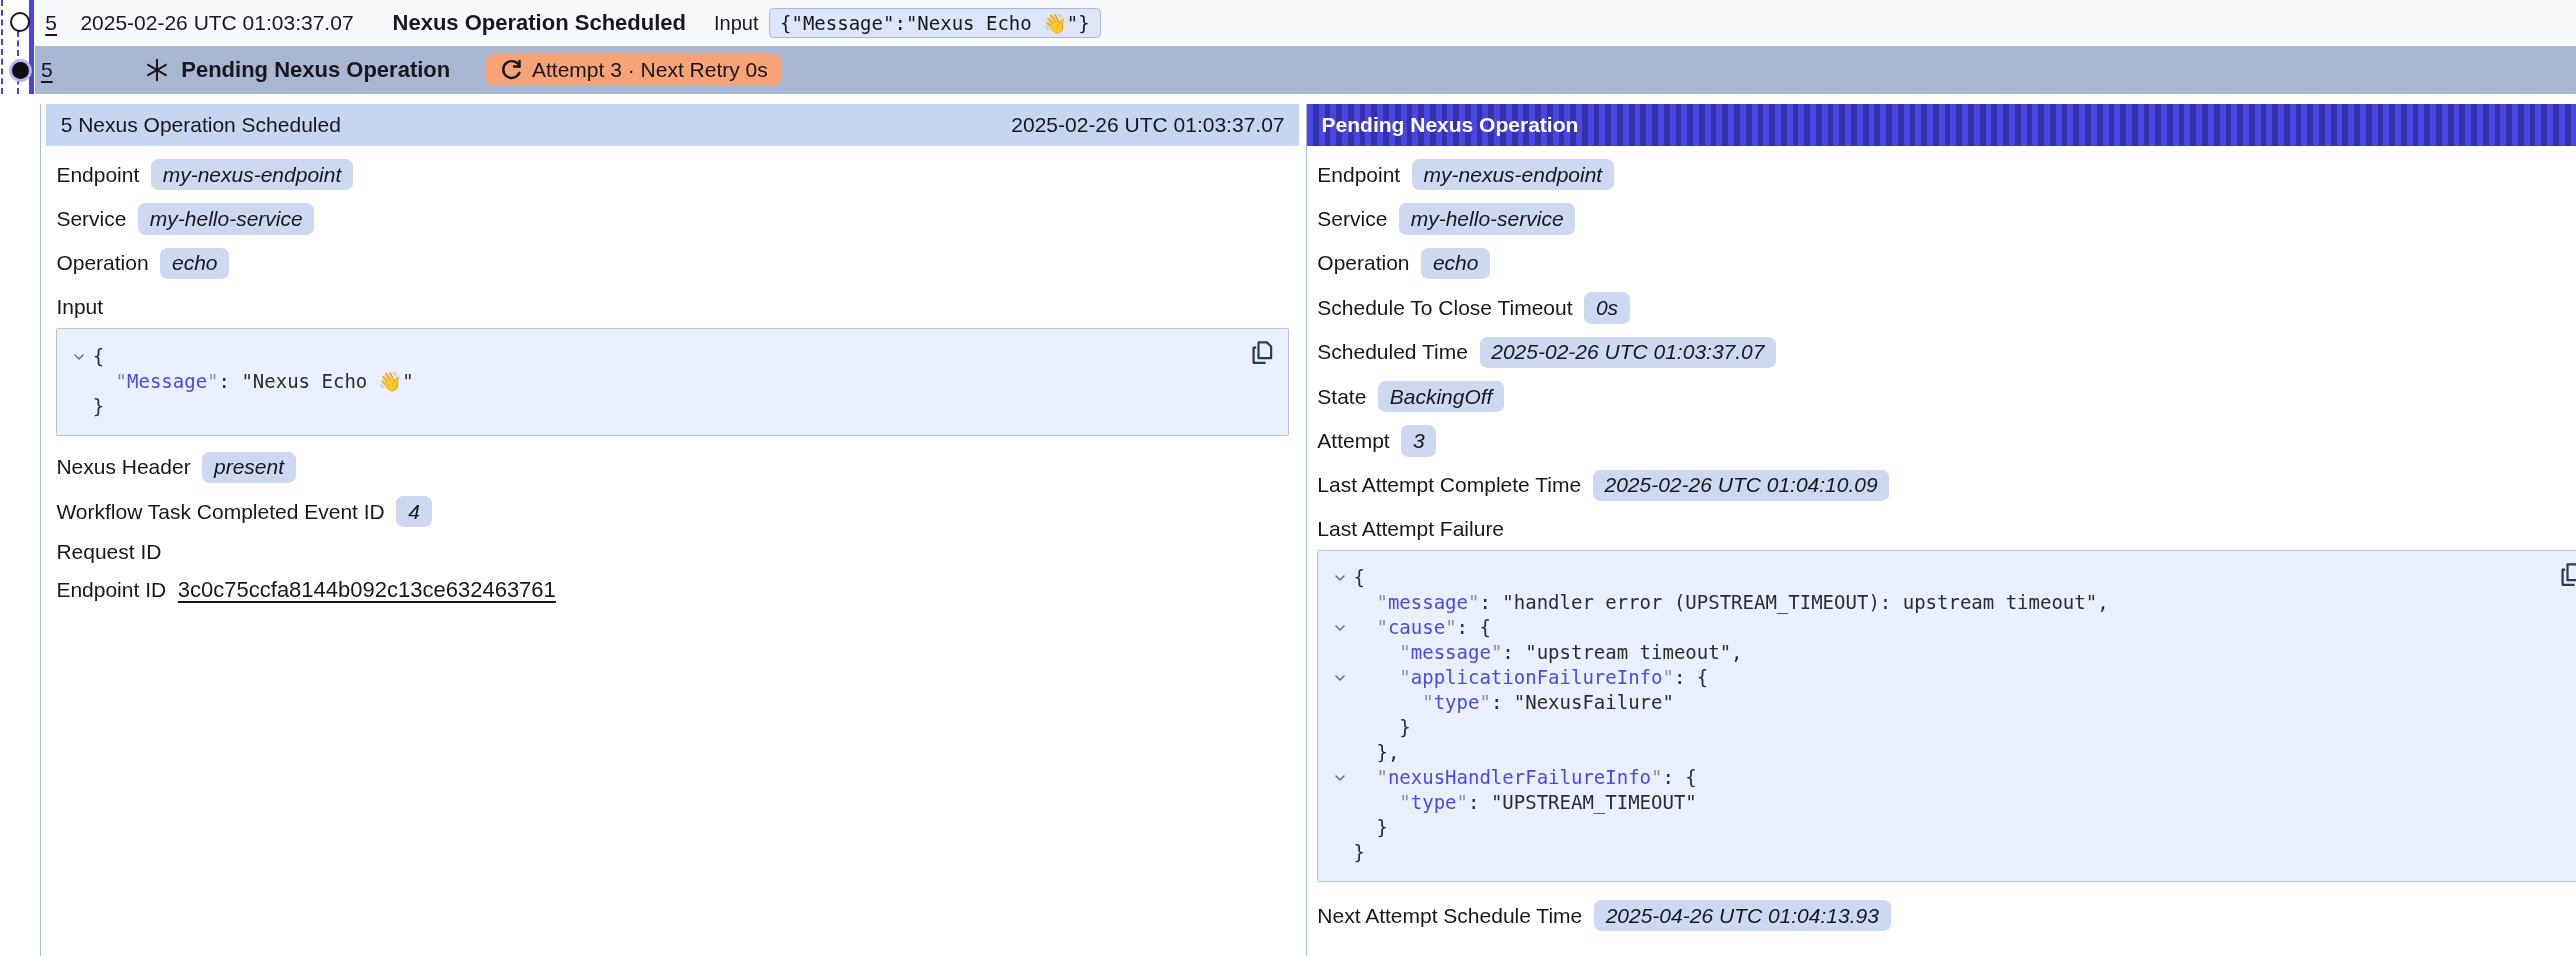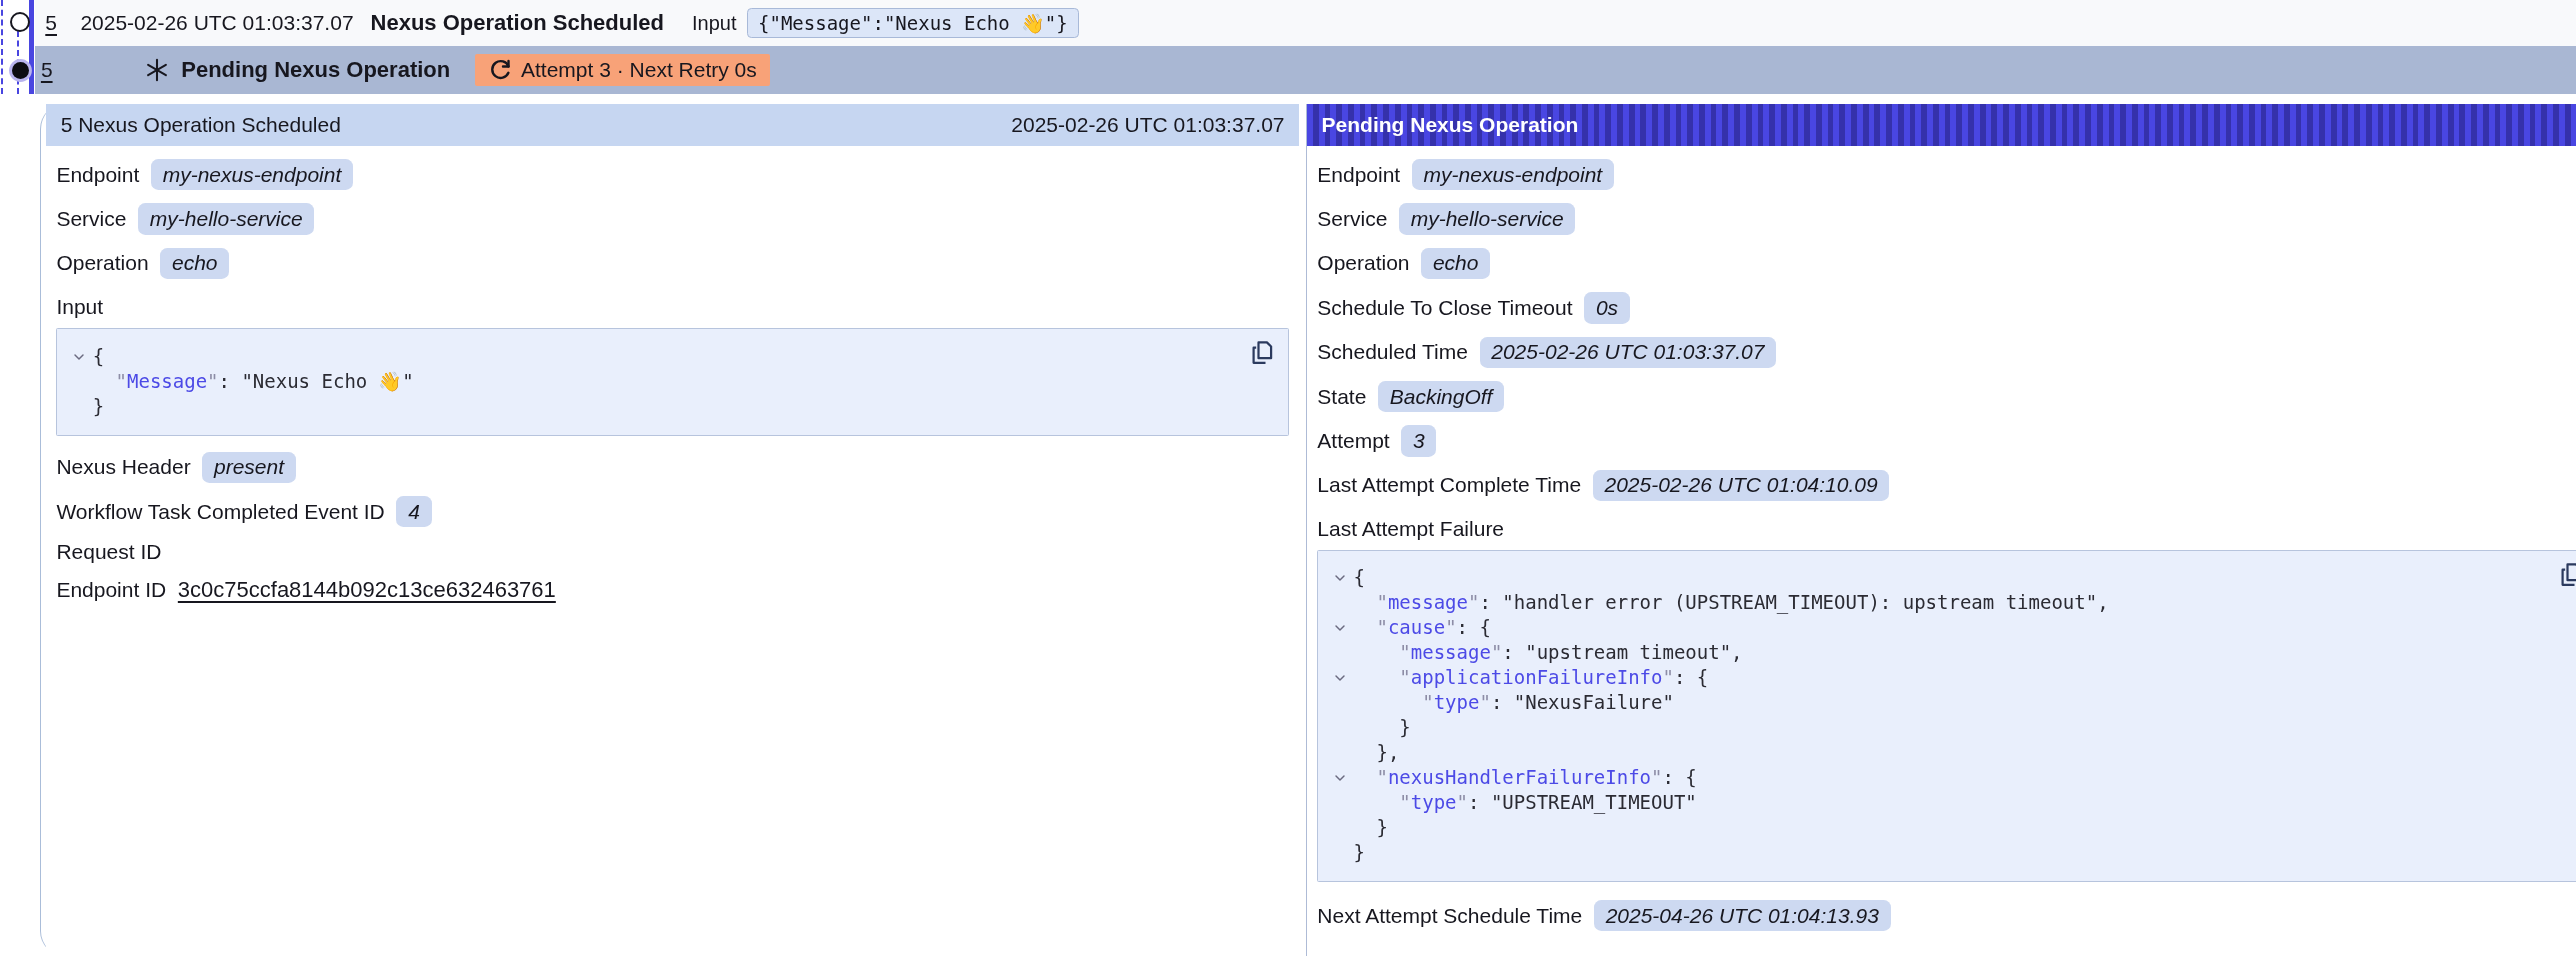--- a/index.html
+++ b/index.html
@@ -19,34 +19,34 @@
     border-radius:50%; background:#0d0d12; box-shadow:0 0 0 2.9px #b9b4ee; z-index:2; }
 
   
   .hrow { position:absolute; left:35px; right:0; display:flex; align-items:center; }
   .hrow-1 { top:0; height:46px; background:#f8f9fb; }
   .hrow-2 { top:46px; height:48px; background:#a9b7d3; }
   .evt-id { font-size:21px; font-weight:500; color:#17171f; text-decoration:underline;
     text-underline-offset:4.4px; text-decoration-thickness:1.5px; cursor:pointer; }
   .hrow-1 .evt-id { margin-left:10.3px; }
   .hrow-time { margin-left:23.4px; font-size:21px; color:#17171f; }
-  .hrow-title { margin-left:17px; font-size:22px; font-weight:700; }
+  .hrow-title { margin-left:39px; font-size:22px; font-weight:700; }
   .hrow-input-label { margin-left:28px; font-size:20px; color:#17171f; }
   .input-chip { margin-left:10.3px; font-family:"DejaVu Sans Mono","Liberation Mono",monospace;
     font-size:19px; background:#dce6f8; border:1.5px solid #a8b9d8; border-radius:4.4px;
     padding:2.9px 10.3px; color:#17171f; }
   .hrow-2 .evt-id { margin-left:5.9px; }
   .asterisk-wrap { margin-left:91px; display:flex; align-items:center; }
   .hrow-2 .hrow-title { margin-left:11.7px; }
-  .retry-badge { margin-left:25px; display:flex; align-items:center; gap:8.8px;
-    background:#f8a278; border-radius:2px; padding:4.4px 13px; font-size:21px; font-weight:500; }
+  .retry-badge { margin-left:36px; display:flex; align-items:center; gap:8.8px;
+    background:#f8a278; border-radius:8px; padding:4.4px 13px; font-size:21px; font-weight:500; }
 
   
   .details { position:absolute; top:104px; left:40px; right:0; bottom:0;
-    background:#ffffff; border-left:1.5px solid #aabdd9;border-radius:25px; }
+    background:#ffffff; border-left:1.5px solid #aabdd9; }
   .card { position:absolute; top:0; background:#ffffff; }
   .card-left { left:5.1px; width:1253px; bottom:0; }
   .card-right { left:1265px; width:1303px; bottom:0;
     border-left:1.5px solid #aebbd6; border-right:1.5px solid #aebbd6; }
   .card-header { height:42px; display:flex; align-items:center; justify-content:space-between;
     padding:0 14.6px; font-size:21px; }
   .card-header-blue { background:#c6d6f1; color:#17171f; }
   .card-header-striped {
     background:repeating-linear-gradient(90deg,#4946e2 0px,#4946e2 5.9px,#3531ab 5.9px,#3531ab 11.7px);
     color:#ffffff; font-weight:600; justify-content:flex-start; }

